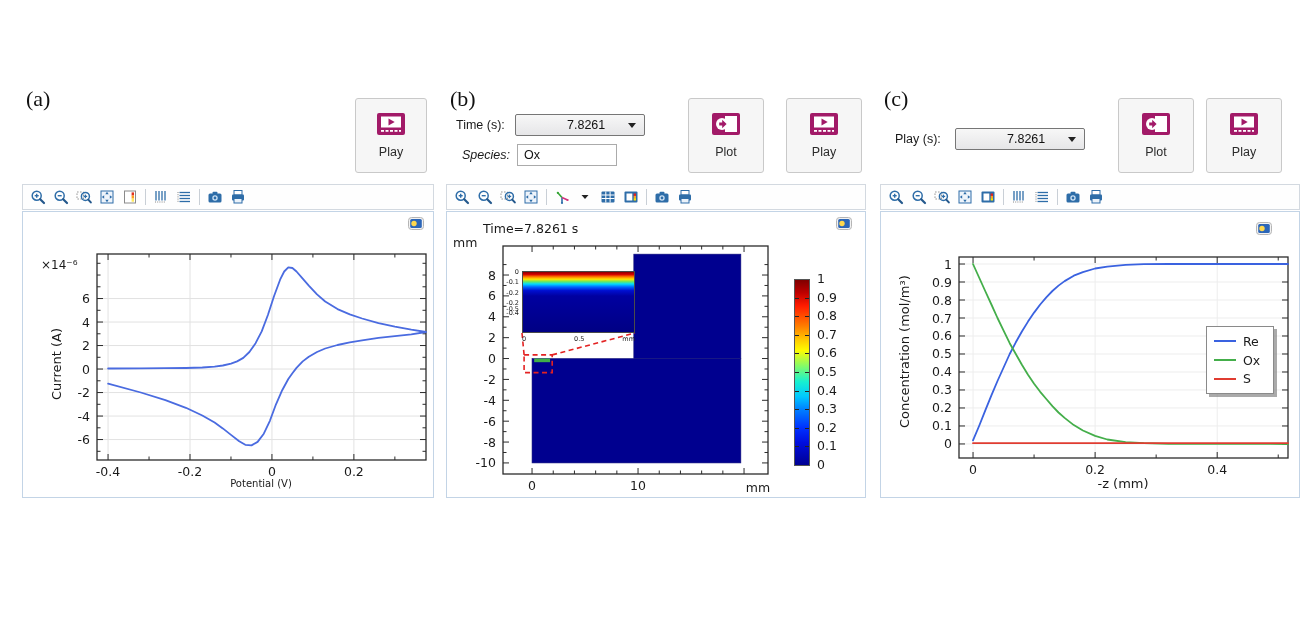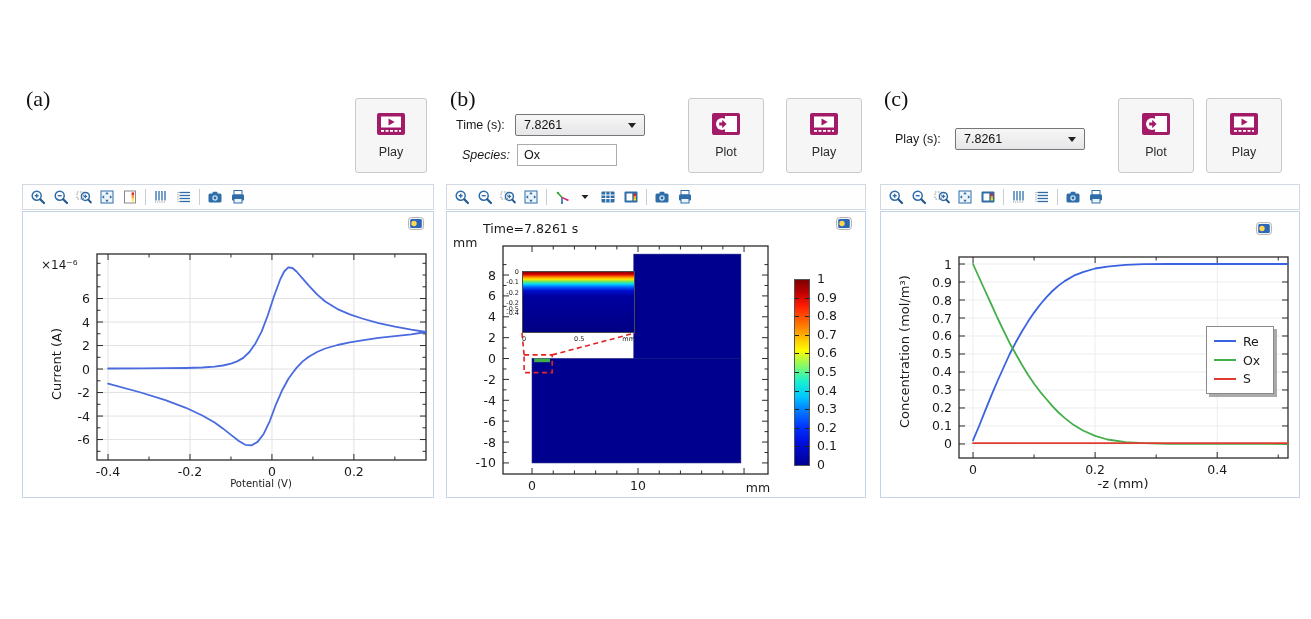--- a/index.html
+++ b/index.html
@@ -15,21 +15,21 @@
   .abtn { position:absolute; top:10px; height:75px; background:#f6f6f6; border:1px solid #c9c9c9;
           border-radius:3px; display:flex; flex-direction:column; align-items:center;
           justify-content:center; gap:5px; cursor:default; }
   .abtn span.lbl { font-size:12.5px; color:#2b2b2b; }
 
   
   .ctl-label { position:absolute; font-size:12.5px; color:#1a1a1a; height:22px; line-height:22px; }
   .dropdown { position:absolute; width:130px; height:22px; border:1px solid #767676; border-radius:2px;
               background:linear-gradient(#f7f7f7,#e6e6e8); display:flex; align-items:center;
               padding:0 8px; font-size:12.5px; color:#111; }
-  .dropdown .val { flex:1; }
+  .dropdown .val { flex:1;margin-left:43px; }
   .dropdown .caret { width:0; height:0; border-left:4px solid transparent;
               border-right:4px solid transparent; border-top:5px solid #222; }
   .textinput { position:absolute; width:100px; height:22px; border:1px solid #ababab;
               background:#fff; font-size:12.5px; color:#111; padding:0 6px;
               display:flex; align-items:center; }
 
   
   .toolbar { position:absolute; left:0; top:96px; height:26px; width:100%; background:#fefefe;
              border:1px solid #d3d9e0; display:flex; align-items:center; padding-left:7px; gap:7px; }
   .ticon { width:16px; height:16px; display:inline-flex; }

